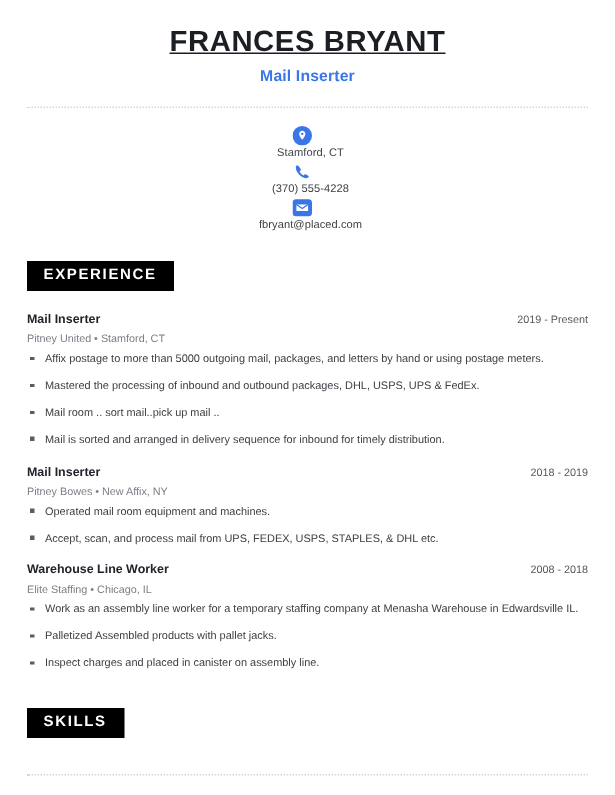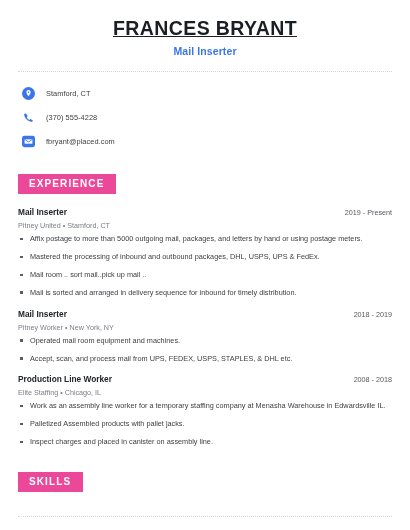--- a/index.html
+++ b/index.html
@@ -51,41 +51,42 @@
   
   .contact-list {
     margin-top: 12px;
     padding-left: 4px;
   }
   .contact-row {
     display: flex;
     align-items: center;
     height: 19px;
     margin-bottom: 5px;
+    flex-direction: column;
   }
   .contact-icon {
     width: 13px;
     height: 13px;
     flex: 0 0 13px;
     margin-right: 11px;
     display: flex;
     align-items: center;
     justify-content: center;
   }
   .contact-icon svg { display: block; }
   .contact-text {
     font-size: 7.4px;
     color: #3d4045;
     letter-spacing: 0.05px;
   }
 
   
   .section-badge {
     display: inline-block;
-    background: #ec4899;
+    background: #000000;
     color: #ffffff;
     font-size: 10px;
     font-weight: bold;
     letter-spacing: 1.1px;
     padding: 5px 12px 5px 11px;
     line-height: 1;
   }
   .section-experience { margin-top: 22px; }
   .section-skills { margin-top: 24px; }
 
@@ -209,30 +210,30 @@
           <li class="bullet">Mail room .. sort mail..pick up mail ..</li>
           <li class="bullet">Mail is sorted and arranged in delivery sequence for inbound for timely distribution.</li>
         </ul>
       </div>
 
       <div class="job">
         <div class="job-head">
           <span class="job-role">Mail Inserter</span>
           <span class="job-dates">2018 - 2019</span>
         </div>
-        <div class="job-meta">Pitney Worker • New York, NY</div>
+        <div class="job-meta">Pitney Bowes • New Affix, NY</div>
         <ul class="bullets">
           <li class="bullet">Operated mail room equipment and machines.</li>
           <li class="bullet">Accept, scan, and process mail from UPS, FEDEX, USPS, STAPLES, &amp; DHL etc.</li>
         </ul>
       </div>
 
       <div class="job">
         <div class="job-head">
-          <span class="job-role">Production Line Worker</span>
+          <span class="job-role">Warehouse Line Worker</span>
           <span class="job-dates">2008 - 2018</span>
         </div>
         <div class="job-meta">Elite Staffing • Chicago, IL</div>
         <ul class="bullets">
           <li class="bullet">Work as an assembly line worker for a temporary staffing company at Menasha Warehouse in Edwardsville IL.</li>
           <li class="bullet">Palletized Assembled products with pallet jacks.</li>
           <li class="bullet">Inspect charges and placed in canister on assembly line.</li>
         </ul>
       </div>
 

